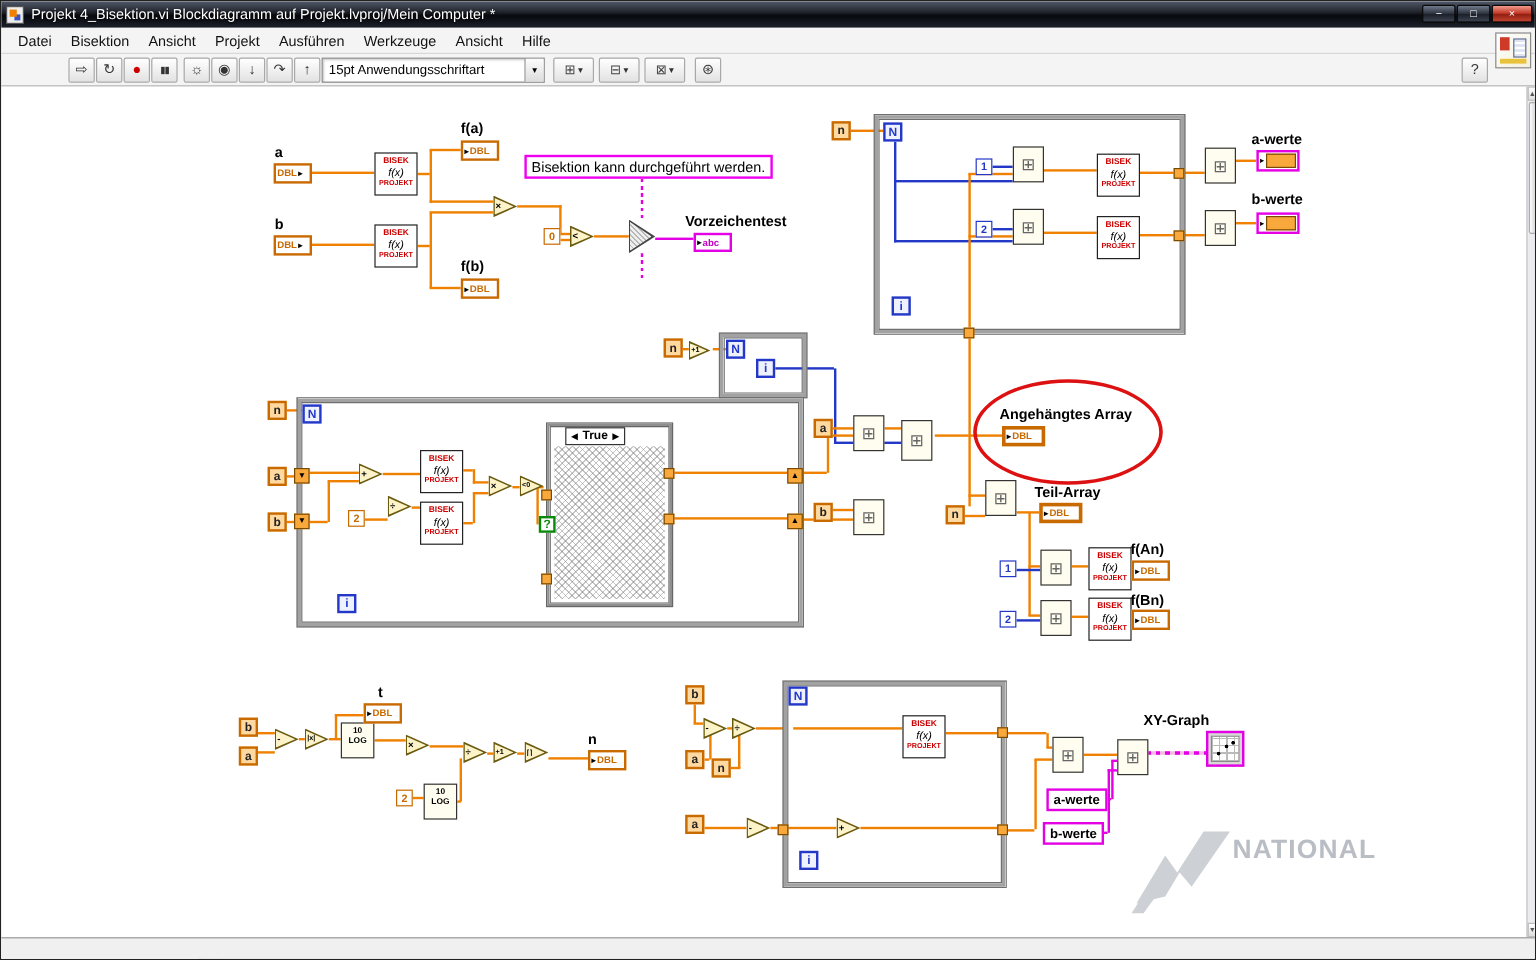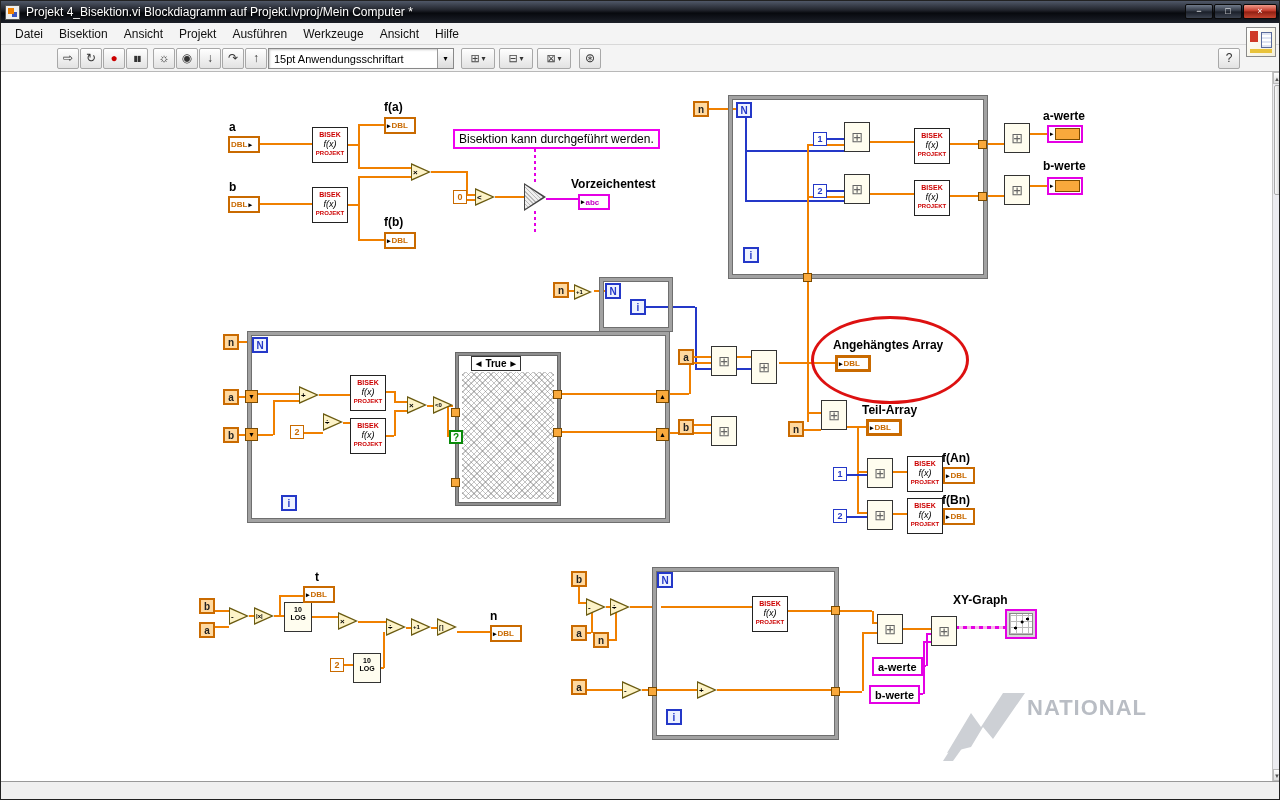--- a/index.html
+++ b/index.html
@@ -345,21 +345,21 @@
   <div class="cnum co" style="left:452px;top:189px">0</div>
   <div class="op" style="left:474px;top:187px">
       <span class="sym">&lt;</span>
     </div>
   <div class="opsel" style="left:523px;top:182px"></div>
   <div class="lbl" style="left:570px;top:176px">Vorzeichentest</div>
   <div class="abct" style="left:577px;top:193px">
       <span class="ar">▸</span>
       <span>abc</span>
     </div>
-  <div class="strbox" style="left:452px;top:128px">Bisektion kann durchgeführt werden.</div>
+  <div class="strbox" style="left:436px;top:128px">Bisektion kann durchgeführt werden.</div>
 
   <div class="lterm" style="left:692px;top:100px">n</div>
   <div class="nbox" style="left:735px;top:101px">N</div>
   <div class="nbox" style="left:742px;top:246px">i</div>
   <div class="cnum" style="left:812px;top:131px">1</div>
   <div class="arrfn" style="left:843px;top:121px">
       <span>⊞</span>
     </div>
   <div class="subvi" style="left:913px;top:127px">
       <span class="t1">BISEK</span>

